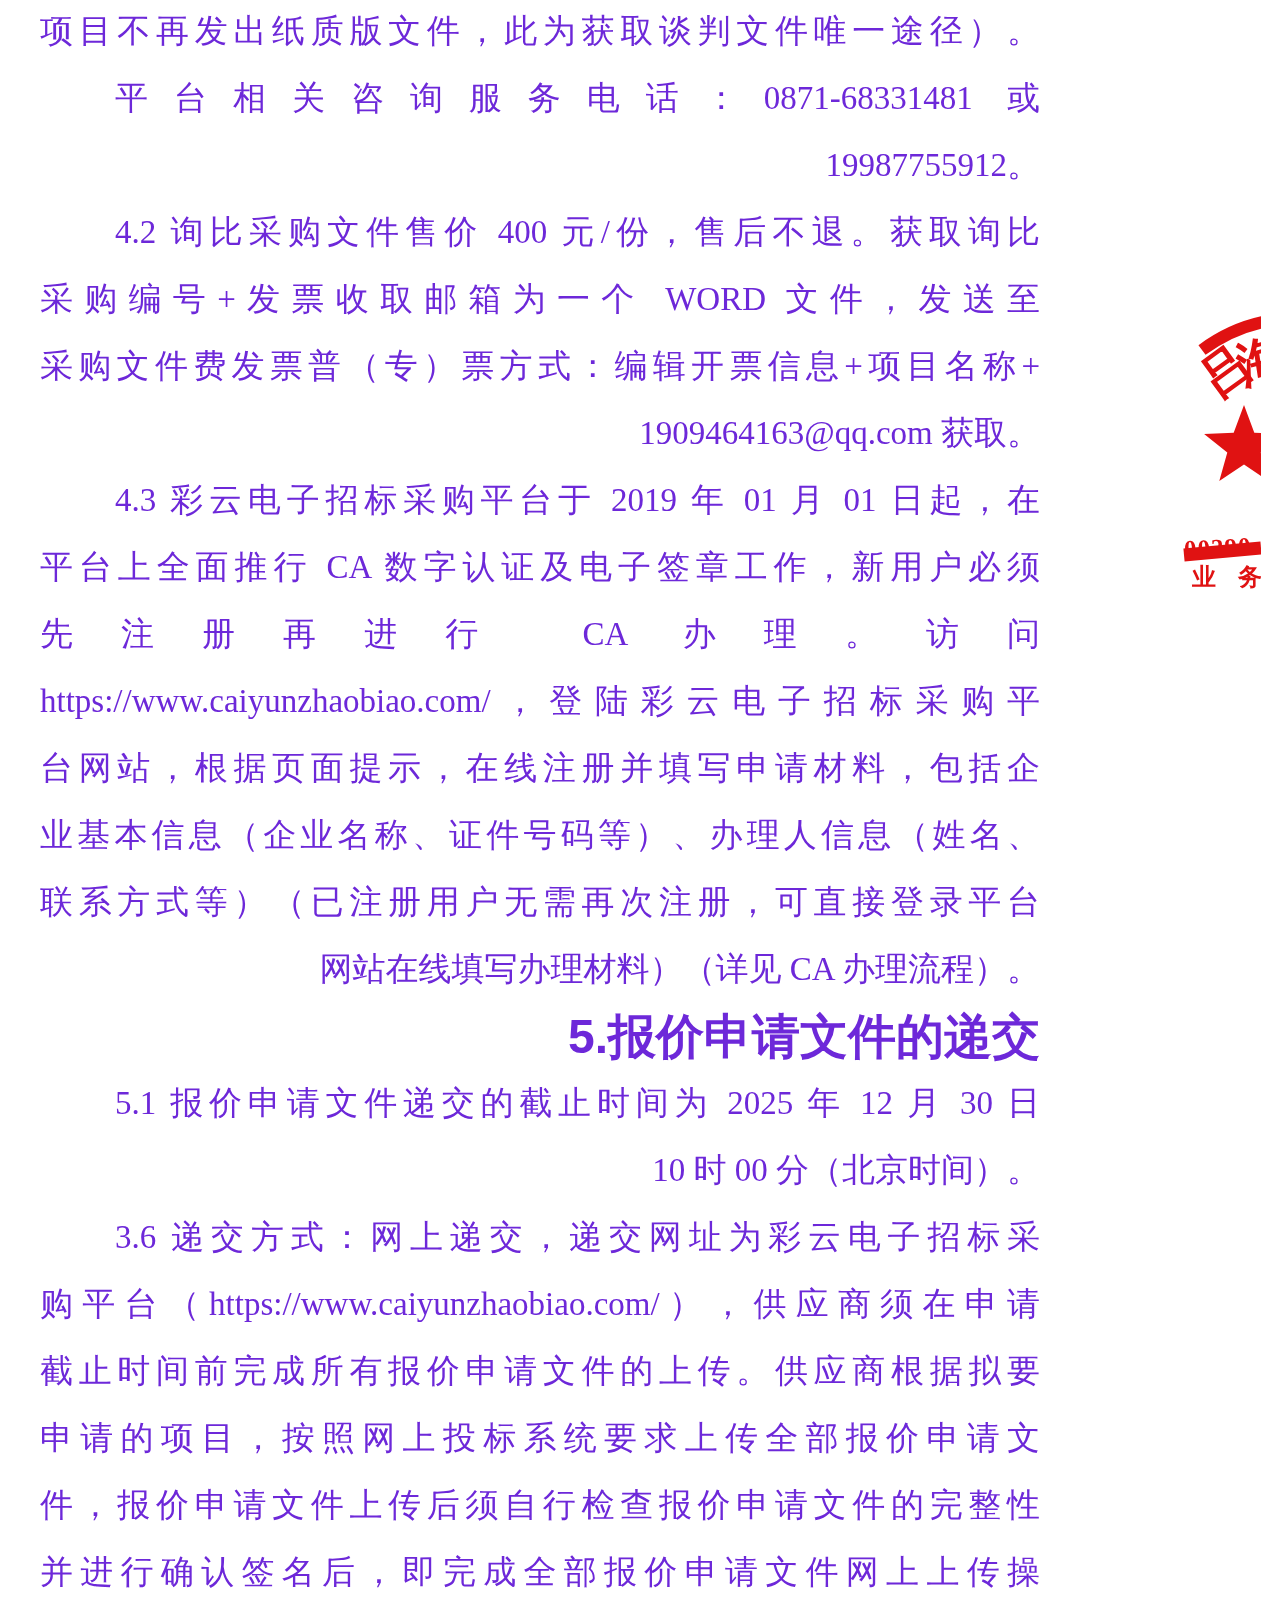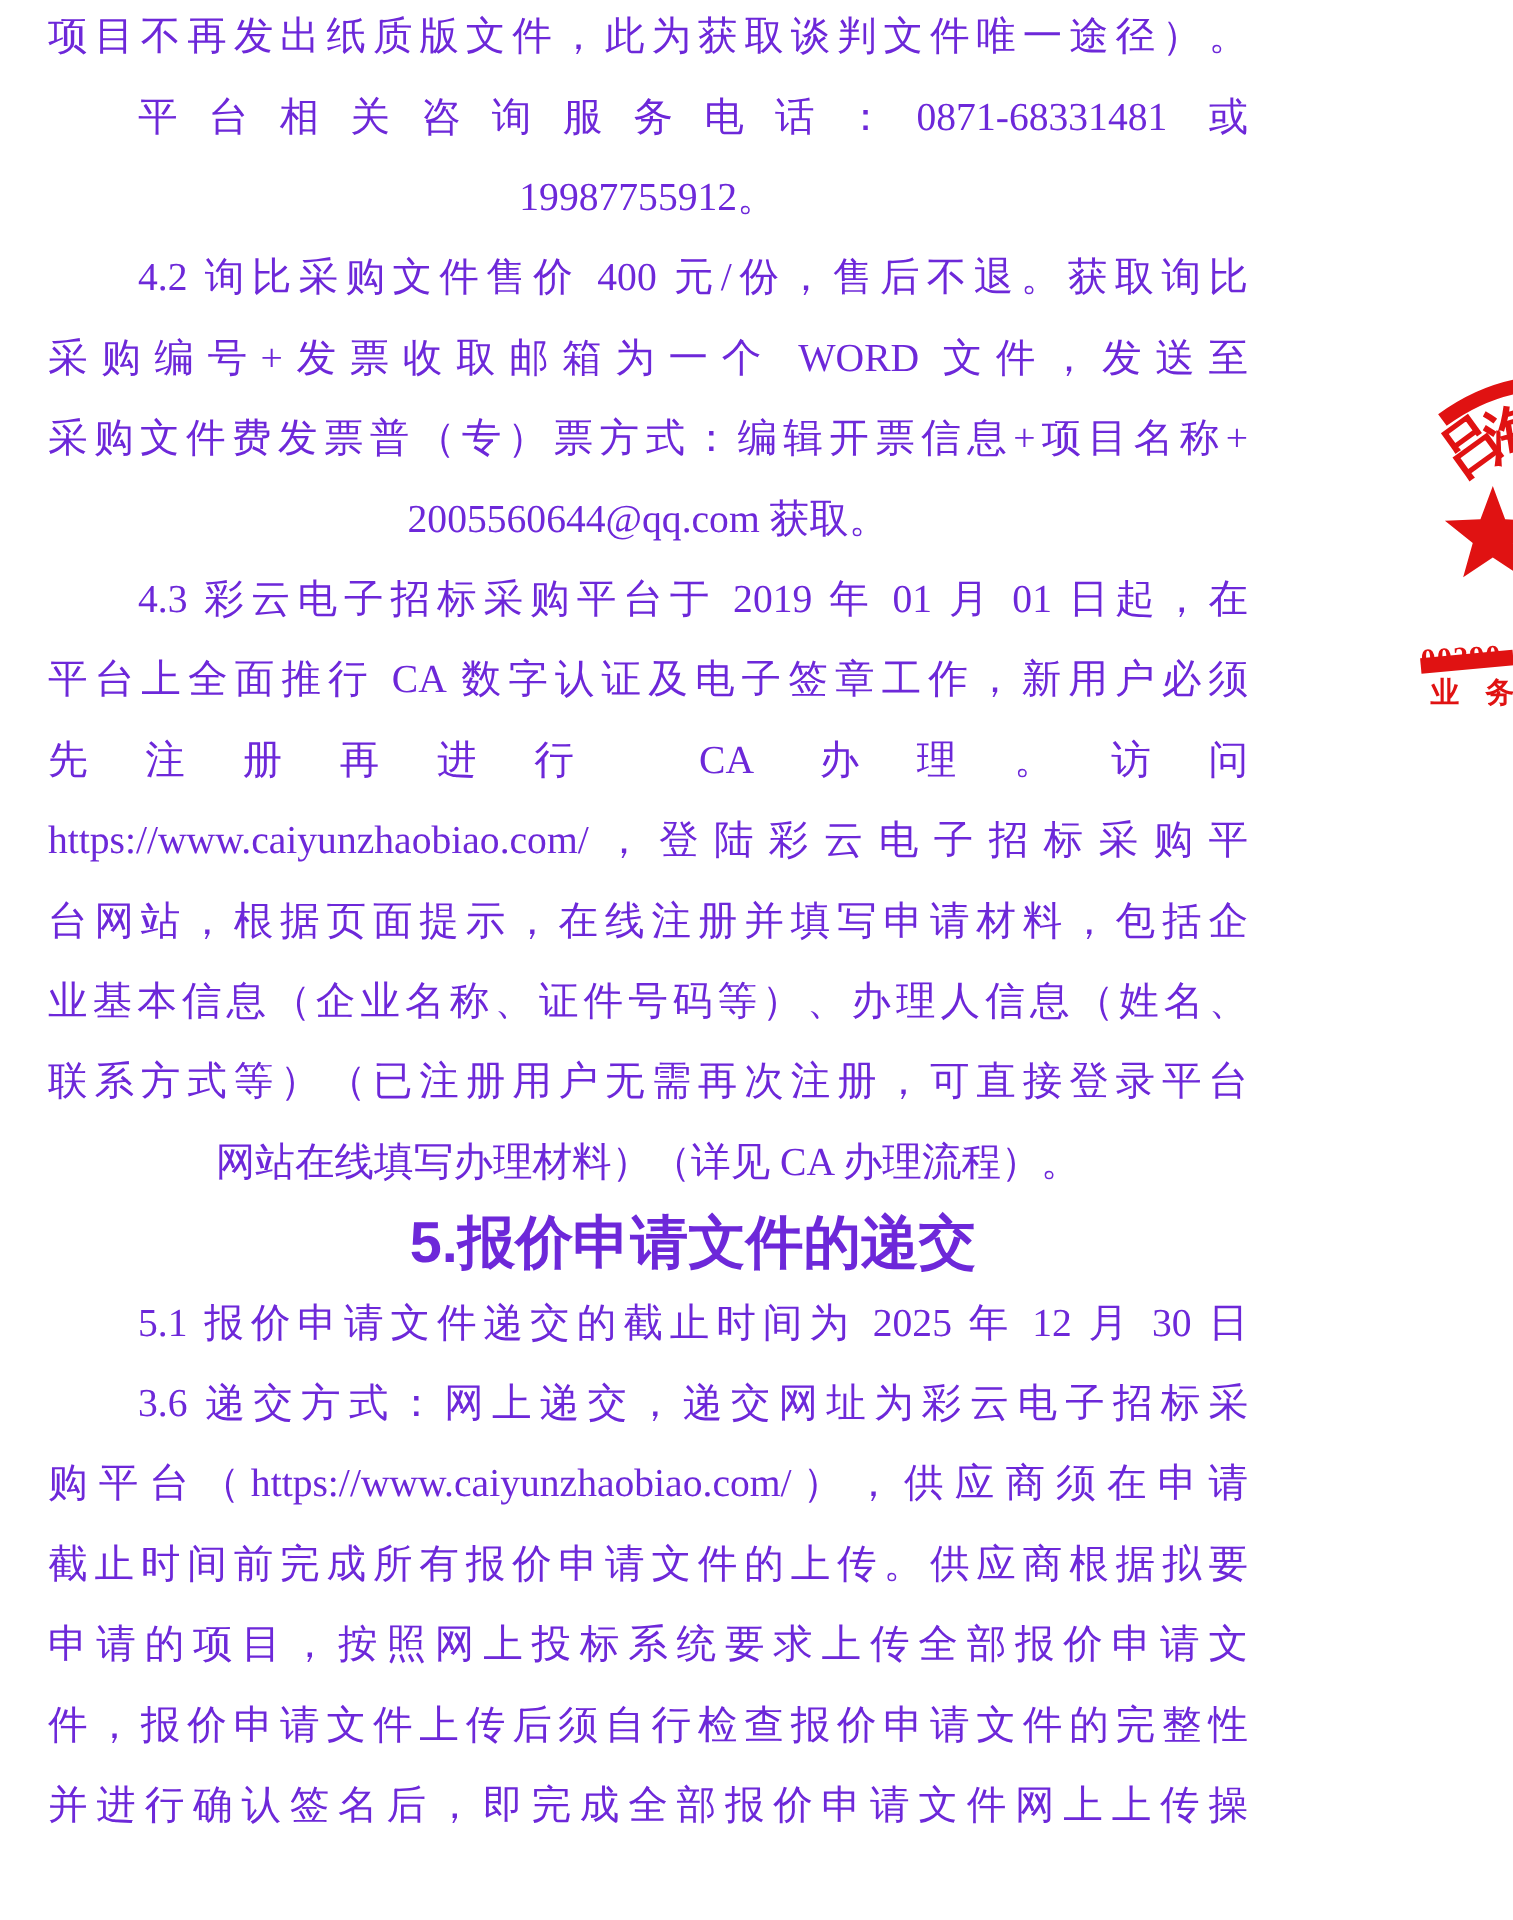--- a/index.html
+++ b/index.html
@@ -14,21 +14,21 @@
   }
   .doc {
     position: absolute;
     left: 40px;
     top: -2px;
     width: 1000px;
   }
   .line {
     font-size: 33px;
     line-height: 67px;
-    text-align: center;
+    text-align: right;
   }
   .line.justify {
     text-align: justify;
     text-align-last: justify;
     text-justify: inter-character;
   }
   .line.indent { text-indent: 75px; }
   .line.heading {
     font-family: "Liberation Sans", "DejaVu Sans", sans-serif;
     font-weight: 700;
@@ -51,31 +51,32 @@
 
 <div class="page">
 
   <div class="doc">
       <div class="line justify">项目不再发出纸质版文件，此为获取谈判文件唯一途径）。</div>
       <div class="line indent justify">平台相关咨询服务电话：0871-68331481 或</div>
       <div class="line">19987755912。</div>
       <div class="line indent justify">4.2 询比采购文件售价 400 元/份，售后不退。获取询比</div>
       <div class="line justify">采购编号+发票收取邮箱为一个 WORD 文件，发送至</div>
       <div class="line justify">采购文件费发票普（专）票方式：编辑开票信息+项目名称+</div>
-      <div class="line">2005560644@qq.com 获取。</div>
+      <div class="line">1909464163@qq.com 获取。</div>
       <div class="line indent justify">4.3 彩云电子招标采购平台于 2019 年 01 月 01 日起，在</div>
       <div class="line justify">平台上全面推行 CA 数字认证及电子签章工作，新用户必须</div>
       <div class="line justify">先注册再进行 CA 办理。访问</div>
       <div class="line justify">https://www.caiyunzhaobiao.com/，登陆彩云电子招标采购平</div>
       <div class="line justify">台网站，根据页面提示，在线注册并填写申请材料，包括企</div>
       <div class="line justify">业基本信息（企业名称、证件号码等）、办理人信息（姓名、</div>
       <div class="line justify">联系方式等）（已注册用户无需再次注册，可直接登录平台</div>
       <div class="line">网站在线填写办理材料）（详见 CA 办理流程）。</div>
       <div class="line indent heading">5.报价申请文件的递交</div>
       <div class="line indent justify">5.1 报价申请文件递交的截止时间为 2025 年 12 月 30 日</div>
+      <div class="line">10 时 00 分（北京时间）。</div>
       <div class="line indent justify">3.6 递交方式：网上递交，递交网址为彩云电子招标采</div>
       <div class="line justify">购平台（https://www.caiyunzhaobiao.com/），供应商须在申请</div>
       <div class="line justify">截止时间前完成所有报价申请文件的上传。供应商根据拟要</div>
       <div class="line justify">申请的项目，按照网上投标系统要求上传全部报价申请文</div>
       <div class="line justify">件，报价申请文件上传后须自行检查报价申请文件的完整性</div>
       <div class="line justify">并进行确认签名后，即完成全部报价申请文件网上上传操</div>
     </div>
 
   <svg class="stamp-svg" viewBox="1130 290 131 320" xmlns="http://www.w3.org/2000/svg" aria-hidden="true">
     <path d="M 1202 350 Q 1236 325 1275 320" fill="none" stroke-width="12" stroke-linecap="butt" stroke="#e01212"></path>

